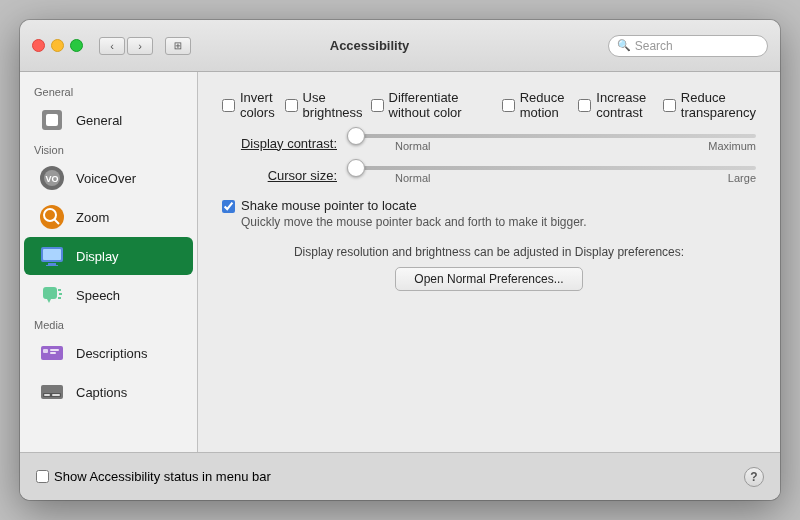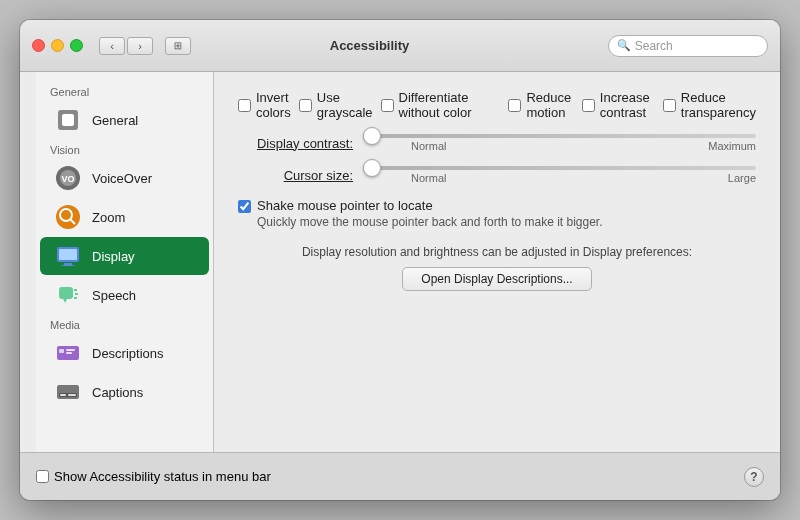--- a/index.html
+++ b/index.html
@@ -99,21 +99,20 @@
       padding: 0 8px;
       gap: 4px;
       color: #999;
       font-size: 12px;
     }
     
     .content {
       display: flex;
       flex: 1;
       overflow: hidden;
-      padding-left: 16px;
     }
     
     .sidebar {
       width: 178px;
       background: #f2f2f2;
       border-right: 1px solid #c0c0c0;
       padding: 10px 0;
       overflow-y: auto;
       flex-shrink: 0;
     }
@@ -427,21 +426,21 @@
     <div class="main-panel">
 
       <div class="checkboxes-row">
         <div class="checkbox-group">
           <label class="checkbox-item">
             <input type="checkbox" style="">
             <span class="checkbox-label">Invert colors</span>
           </label>
           <label class="checkbox-item">
             <input type="checkbox" style="">
-            <span class="checkbox-label">Use grayscale</span>
+            <span class="checkbox-label">Use brightness</span>
           </label>
           <label class="checkbox-item">
             <input type="checkbox" style="">
             <span class="checkbox-label">Differentiate without color</span>
           </label>
         </div>
         <div class="checkbox-group">
           <label class="checkbox-item">
             <input type="checkbox" style="">
             <span class="checkbox-label">Reduce motion</span>
@@ -485,21 +484,21 @@
 
       <div class="checkbox-item-shake">
         <input type="checkbox" checked="" style="">
         <div class="shake-text-block">
           <span class="shake-label">Shake mouse pointer to locate</span>
           <span class="shake-sublabel">Quickly move the mouse pointer back and forth to make it bigger.</span>
         </div>
       </div>
 
       <div class="display-note">Display resolution and brightness can be adjusted in Display preferences:</div>
-      <button class="open-display-btn">Open Display Descriptions...</button>
+      <button class="open-display-btn">Open Normal Preferences...</button>
     </div>
   </div>
 
   <div class="bottom-bar">
     <div class="bottom-checkbox">
       <input type="checkbox" style="">
       <span>Show Accessibility status in menu bar</span>
     </div>
     <div class="help-btn">?</div>
   </div>

